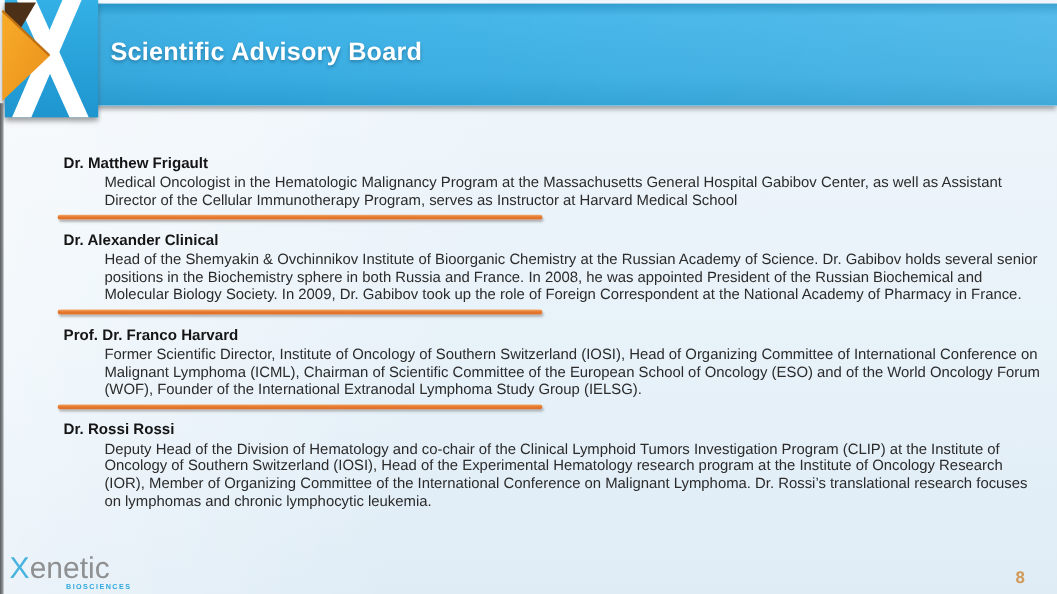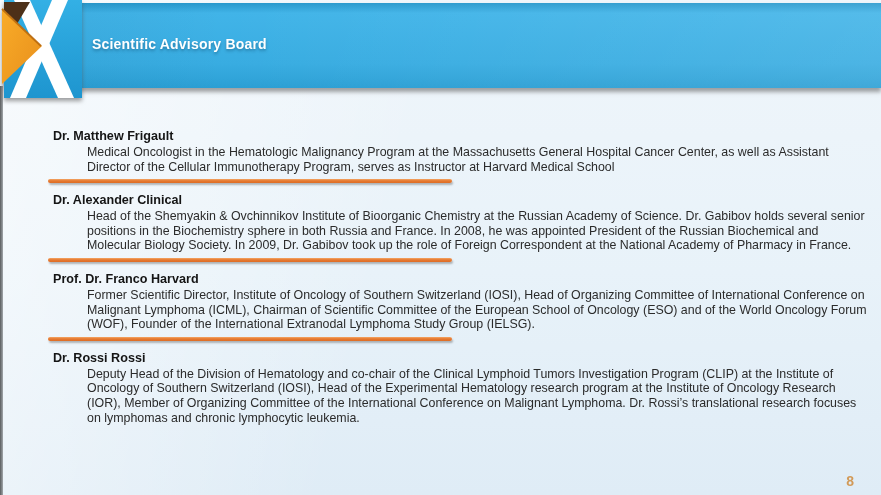--- a/index.html
+++ b/index.html
@@ -22,21 +22,21 @@
     position:absolute;left:5px;right:0;top:3px;height:85px;
     background:linear-gradient(180deg,#2898cc 0%,#41b4e8 12%,#38ace1 72%,#2b9fd4 100%);
     box-shadow:0 4px 4px rgba(90,90,90,.55);
   }
   .banner-sheen{
     position:absolute;inset:0;
     background:linear-gradient(90deg,rgba(0,40,70,.06) 0%,rgba(255,255,255,0) 25%,rgba(255,255,255,.10) 100%);
   }
   .title{
     position:absolute;left:87px;top:29px;margin:0;
-    font-size:14px;font-weight:bold;color:#ffffff;line-height:24px;
+    font-size:21px;font-weight:bold;color:#ffffff;line-height:24px;
     letter-spacing:.2px;
     text-shadow:0 2px 3px rgba(0,40,70,.35);
   }
   
   .logo-block{
     position:absolute;left:0;top:0;width:82px;height:98px;
     filter:drop-shadow(0 3px 2px rgba(80,80,80,.55));
   }
   
   .content{position:absolute;left:38px;top:129px;width:815px;margin-left:15px;}
@@ -100,21 +100,21 @@
       <polygon points="4,2 30,2 4,46" fill="#4d3018"></polygon>
       <polygon points="2,8 42,46 2,84" fill="url(#lgOrange)"></polygon>
       <path d="M2,9 L41,46" stroke="#a55708" stroke-width="2" fill="none" opacity=".65"></path>
     </svg>
   </div>
 
   <div class="content">
 
     <section class="advisor">
       <h3>Dr. Matthew Frigault</h3>
-      <p>Medical Oncologist in the Hematologic Malignancy Program at the Massachusetts General Hospital Cancer Center, as well as Assistant Director of the Cellular Immunotherapy Program, serves as Instructor at Harvard Medical School</p>
+      <p>Medical Oncologist in the Hematologic Malignancy Program at the Massachusetts General Hospital Gabibov Center, as well as Assistant Director of the Cellular Immunotherapy Program, serves as Instructor at Harvard Medical School</p>
     </section>
     <div class="divider"></div>
 
     <section class="advisor">
       <h3>Dr. Alexander Clinical</h3>
       <p>Head of the Shemyakin &amp; Ovchinnikov Institute of Bioorganic Chemistry at the Russian Academy of Science. Dr. Gabibov holds several senior positions in the Biochemistry sphere in both Russia and France. In 2008, he was appointed President of the Russian Biochemical and Molecular Biology Society. In 2009, Dr. Gabibov took up the role of Foreign Correspondent at the National Academy of Pharmacy in France.</p>
     </section>
     <div class="divider"></div>
 
     <section class="advisor">
@@ -123,16 +123,20 @@
     </section>
     <div class="divider"></div>
 
     <section class="advisor">
       <h3>Dr. Rossi Rossi</h3>
       <p>Deputy Head of the Division of Hematology and co-chair of the Clinical Lymphoid Tumors Investigation Program (CLIP) at the Institute of Oncology of Southern Switzerland (IOSI), Head of the Experimental Hematology research program at the Institute of Oncology Research (IOR), Member of Organizing Committee of the International Conference on Malignant Lymphoma. Dr. Rossi’s translational research focuses on lymphomas and chronic lymphocytic leukemia.</p>
     </section>
 
   </div>
 
+  <div class="footer-logo">
+    <div class="brand">Xenetic</div>
+    <div class="brand-sub">BIOSCIENCES</div>
+  </div>
 
   <div class="page-num">8</div>
 
 </div>
 
 </body></html>

